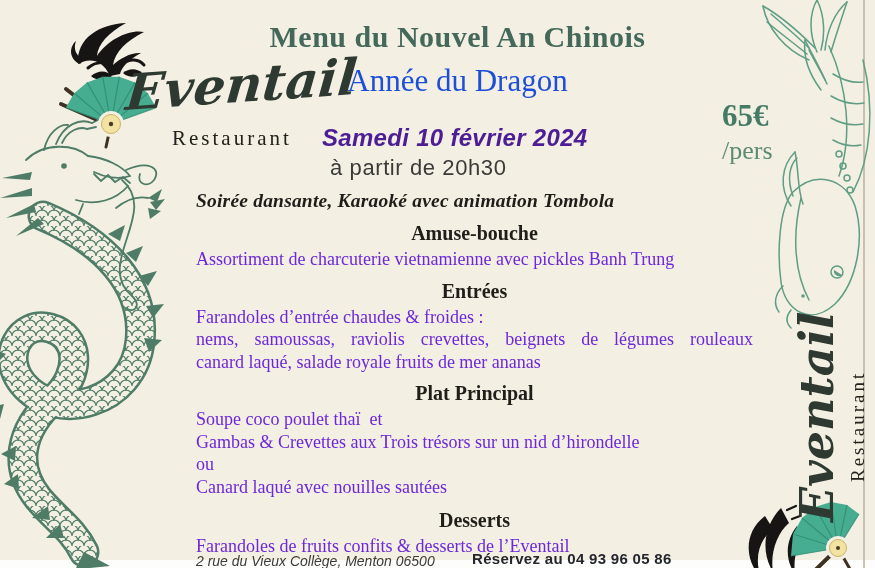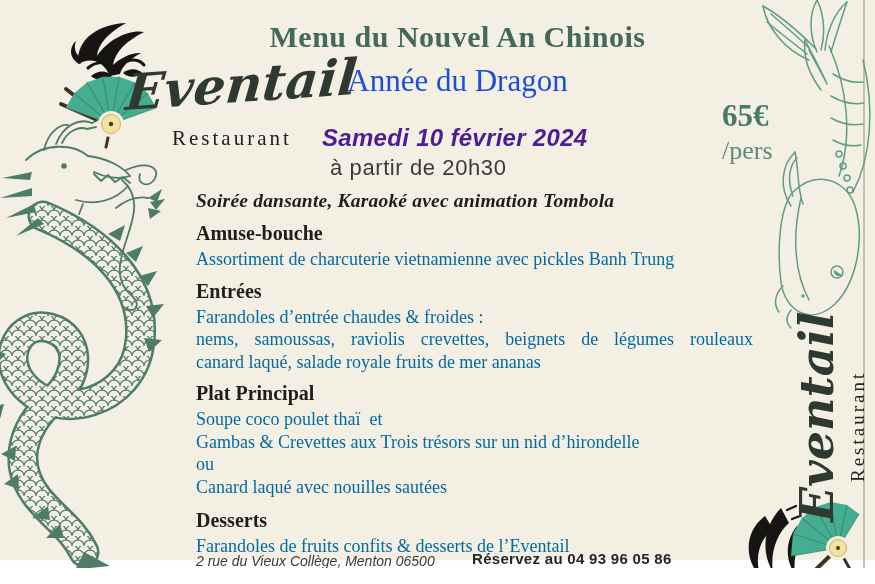--- a/index.html
+++ b/index.html
@@ -29,23 +29,23 @@
     font-size:24px;color:#4c1d95;letter-spacing:.3px;}
   .event-time{left:330px;top:155px;font-family:"Liberation Sans",sans-serif;font-size:22px;color:#3a3a38;letter-spacing:.6px;text-align:center;}
 
   
   .price-amount{left:722px;top:98px;font-weight:bold;font-size:31px;color:#457b65;}
   .price-per{left:722px;top:136px;font-size:26px;color:#5d8a74;}
 
   
   .menu{left:196px;top:190px;width:557px;}
   .entertainment{font-weight:bold;font-style:italic;font-size:19.5px;color:#1f1d19;margin:0 0 10px 0;letter-spacing:.2px;}
-  .menu h3{font-size:20px;font-weight:bold;margin:9px 0 3px 0;color:#201e19;}
+  .menu h3{font-size:20px;font-weight:bold;margin:9px 0 3px 0;color:#201e19;text-align:center;}
   .menu h3.big-gap{margin-top:11px;}
-  .menu-line{font-size:18px;line-height:22.5px;white-space:pre-wrap;color:#0369a1;}
+  .menu-line{font-size:18px;line-height:22.5px;white-space:pre-wrap;color:#6d28d9;}
   .menu-line.stretch{text-align:justify;text-align-last:justify;}
 
   
   .footer-address{left:196px;top:553px;font-family:"Liberation Sans",sans-serif;font-style:italic;font-size:14px;color:#3c3a35;}
   .footer-phone{left:472px;top:550px;font-family:"Liberation Sans",sans-serif;font-weight:bold;font-size:15px;color:#23262c;letter-spacing:.3px;}
 
   
   .v-script{left:781px;top:522px;width:200px;height:72px;transform:rotate(-90deg);transform-origin:0 0;
     font-family:"DejaVu Serif",serif;font-style:italic;font-weight:bold;font-size:46px;color:#2e3a31;line-height:72px;}
   .v-sub{left:846px;top:482px;width:132px;height:24px;transform:rotate(-90deg);transform-origin:0 0;

